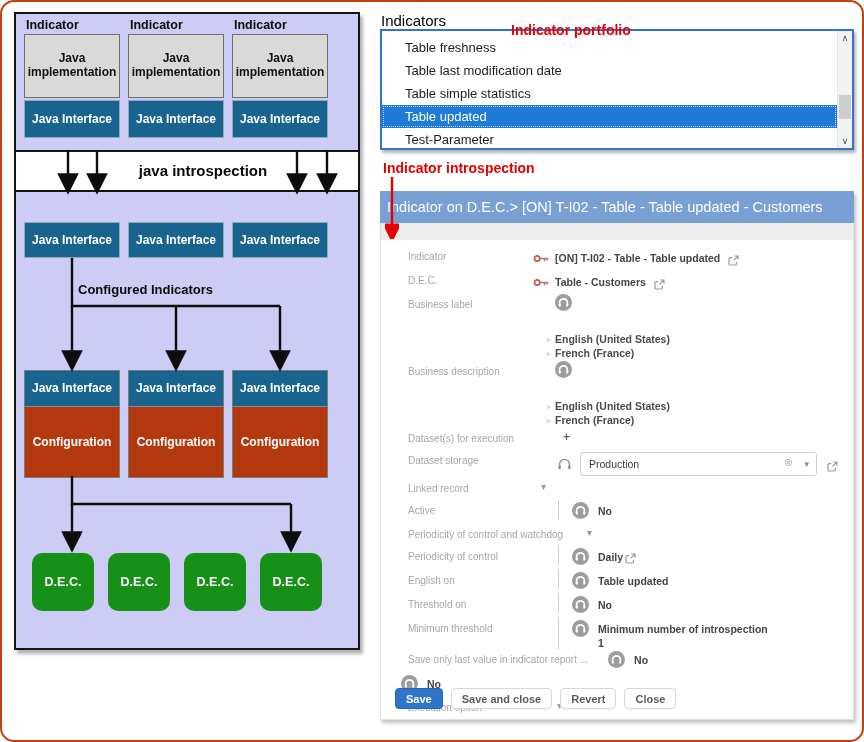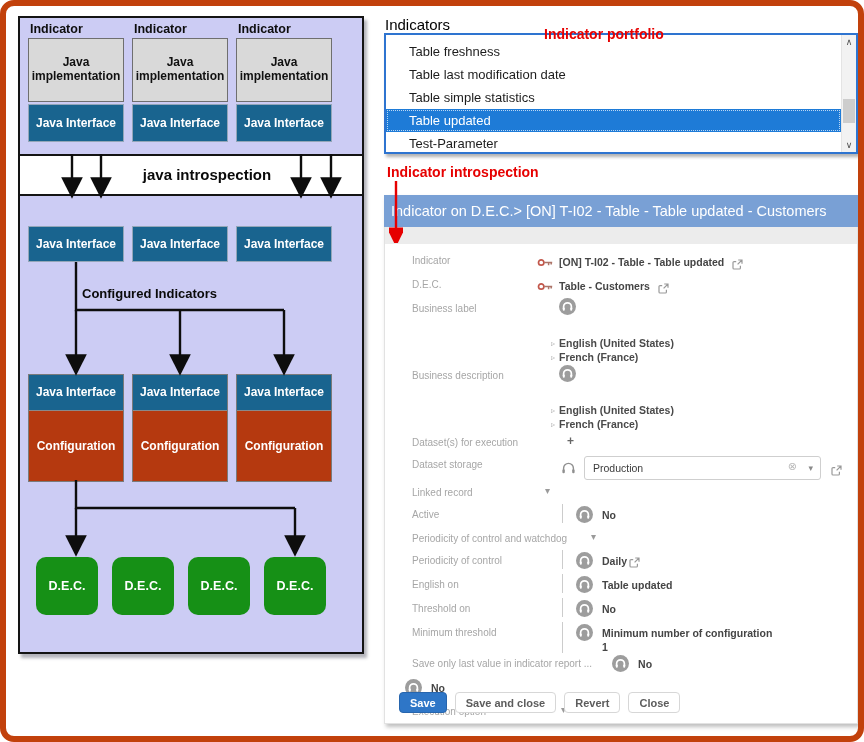--- a/index.html
+++ b/index.html
@@ -2,21 +2,21 @@
 <html style="--lav: #ccccf4; --ifc: #19648f; --cfg: #b5390f; --dec: #169016; --impl: #d9d9d9; --sel: #1e7bd7; --hdr: #79a0d5; --pri: #2e76c7; --ann: #e60000;"><head>
 <meta charset="utf-8">
 <style>
   :root{
     --lav:#ccccf4; --ifc:#19648f; --cfg:#b5390f; --dec:#169016; --impl:#d9d9d9;
     --sel:#1e7bd7; --hdr:#79a0d5; --pri:#2e76c7; --ann:#e60000;
   }
   *{box-sizing:border-box; margin:0; padding:0;}
   html,body{background:#fff;}
   body{font-family:"Liberation Sans","DejaVu Sans",sans-serif;}
-  .page{position:relative;width:864px;height:742px;border:6px solid #c2410c;border-radius:14px;background:#fff;overflow:hidden;}
+  .page{position:relative;width:864px;height:742px;border:2px solid #c2410c;border-radius:14px;background:#fff;overflow:hidden;}
 
   
   .diagram{position:absolute;left:12px;top:10px;width:346px;height:638px;border:2px solid #141414;background:#fff;box-shadow:3px 4px 3px rgba(40,40,60,.35);}
   .sec{position:absolute;left:0;width:342px;}
   .sec-top{top:0;height:136px;background:var(--lav);}
   .hline1{position:absolute;left:0;top:136px;width:342px;height:2px;background:#141414;}
   .sec-band{top:138px;height:38px;background:#fff;}
   .hline2{position:absolute;left:0;top:176px;width:342px;height:2px;background:#141414;}
   .sec-bottom{top:178px;height:456px;background:var(--lav);}
   .groups{position:absolute;left:8px;top:3px;display:flex;gap:8px;}
@@ -41,21 +41,21 @@
   .indicators-label{position:absolute;left:379px;top:10px;font-size:15px;color:#000000;}
   .listbox{position:absolute;left:378px;top:27px;width:474px;height:121px;background:#fff;border:2px solid #2e74d0;box-shadow:2px 3px 3px rgba(0,0,0,.3);}
   .items{position:absolute;left:0;top:0;right:15px;bottom:0;padding-top:5px;overflow:hidden;}
   .item{height:23px;line-height:23px;padding-left:23px;font-size:13px;color:#1d1d1d;white-space:nowrap;}
   .item.selected{background:var(--sel);color:#fff;outline:1px dotted rgba(255,255,255,.7);outline-offset:-2px;}
   .vscroll{position:absolute;top:0;right:0;width:15px;bottom:0;background:#f2f2f2;border-left:1px solid #e4e4e4;}
   .sb-btn{position:absolute;left:0;width:14px;height:14px;color:#4d4d4d;font-size:9px;text-align:center;line-height:14px;cursor:default;}
   .sb-up{top:0;}
   .sb-down{bottom:0;}
   .sb-thumb{position:absolute;left:1px;width:12px;top:64px;height:24px;background:#cdcdcd;}
-  .portfolio-ann{position:absolute;left:538px;top:20px;font-size:14px;font-weight:600;color:var(--ann);}
+  .portfolio-ann{position:absolute;left:509px;top:20px;font-size:14px;font-weight:600;color:var(--ann);}
 
   
   .config-ann{position:absolute;left:381px;top:158px;font-size:14px;font-weight:600;color:var(--ann);}
   .red-arrow{position:absolute;left:383px;top:175px;width:14px;height:62px;z-index:9;color:var(--ann);}
   .panel{position:absolute;left:378px;top:189px;width:474px;height:529px;box-shadow:2px 3px 4px rgba(0,0,0,.25);}
   .panel-header{height:32px;background:var(--hdr);color:#fff;font-size:14.5px;line-height:32px;padding-left:7px;white-space:nowrap;overflow:hidden;}
   .panel-body{position:relative;height:497px;background:#fff;border:1px solid #e2e2e2;border-top:none;overflow:hidden;}
   .strip{height:17px;background:#ececec;}
   .rows{padding-top:6px;}
   .frow{display:flex;align-items:flex-start;}
@@ -364,21 +364,21 @@
           <div class="frow frow-inherit_value">
             <div class="flabel">Minimum threshold</div>
             <div class="fvalue v-inherit_value divided">
               <svg class="ic-inherit" width="17" height="17" viewBox="0 0 17 17">
                 <circle cx="8.5" cy="8.5" r="8.5" fill="#9d9d9d"></circle>
                 <path d="M4.6 11 V8.7 a3.9 3.9 0 0 1 7.8 0 V11" stroke="#fff" stroke-width="1.7" fill="none"></path>
                 <rect x="3.8" y="9.6" width="2" height="3.1" rx="1" fill="#fff"></rect>
                 <rect x="11.2" y="9.6" width="2" height="3.1" rx="1" fill="#fff"></rect>
               </svg>
               <div class="ivtext">
-                <div class="kv">Minimum number of configuration</div>
+                <div class="kv">Minimum number of introspection</div>
                 <div class="kv2">1</div>
               </div>
             </div>
           </div>
           <div class="frow frow-inherit_value">
             <div class="flabel">Save only last value in indicator report ...</div>
             <div class="fvalue v-inherit_value">
               <svg class="ic-inherit" width="17" height="17" viewBox="0 0 17 17">
                 <circle cx="8.5" cy="8.5" r="8.5" fill="#9d9d9d"></circle>
                 <path d="M4.6 11 V8.7 a3.9 3.9 0 0 1 7.8 0 V11" stroke="#fff" stroke-width="1.7" fill="none"></path>

